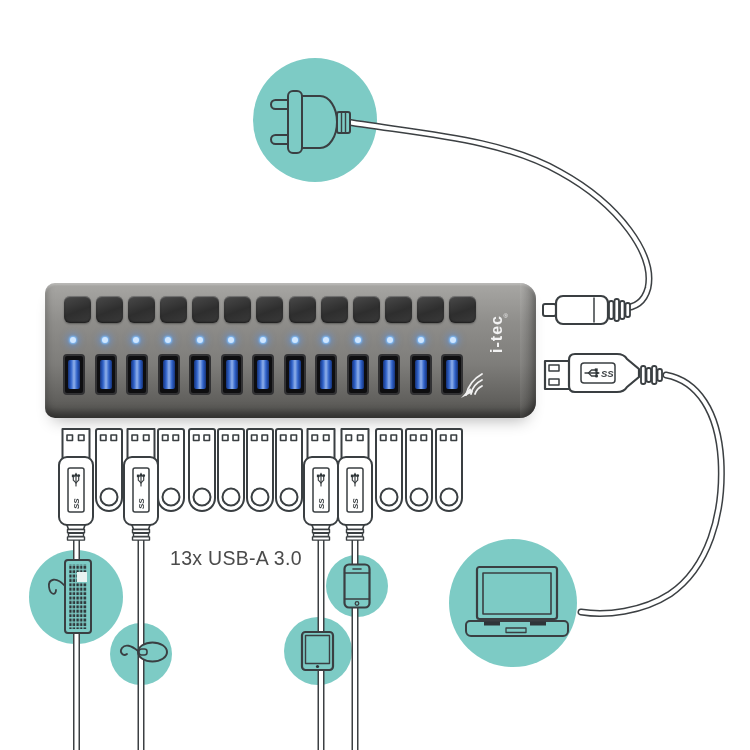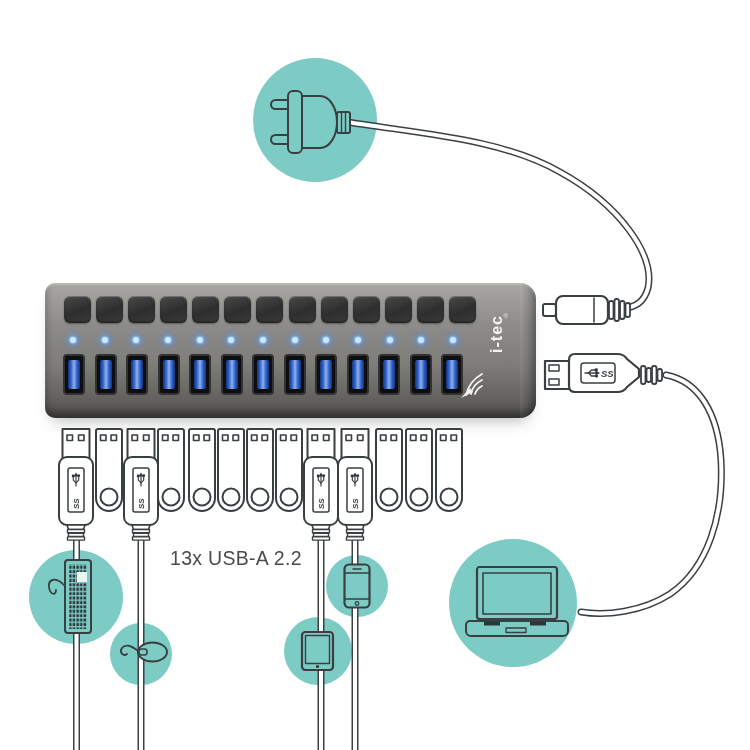--- a/index.html
+++ b/index.html
@@ -400,15 +400,15 @@
 
   <svg class="iconlayer" style="left:460px;top:558px;" width="110" height="86" viewBox="0 0 110 86">
     <rect class="ft" x="17" y="9" width="80" height="52" rx="2.5" stroke-width="2.2"></rect>
     <rect class="ln" x="23" y="15" width="68" height="41" stroke-width="1.6"></rect>
     <path class="ft" d="M10,63 h94 a4,4 0 0 1 4,4 v6 a5,5 0 0 1 -5,5 h-92 a5,5 0 0 1 -5,-5 v-6 a4,4 0 0 1 4,-4 z" stroke-width="2"></path>
     <rect class="fd" x="24" y="63.5" width="16" height="4"></rect>
     <rect class="fd" x="70" y="63.5" width="16" height="4"></rect>
     <rect class="ln" x="46" y="70" width="20" height="4.5" stroke-width="1.3"></rect>
   </svg>
 
-  <div class="caption">13x USB-A 2.2</div>
+  <div class="caption">13x USB-A 3.0</div>
 
 </div>
 
 </body></html>

